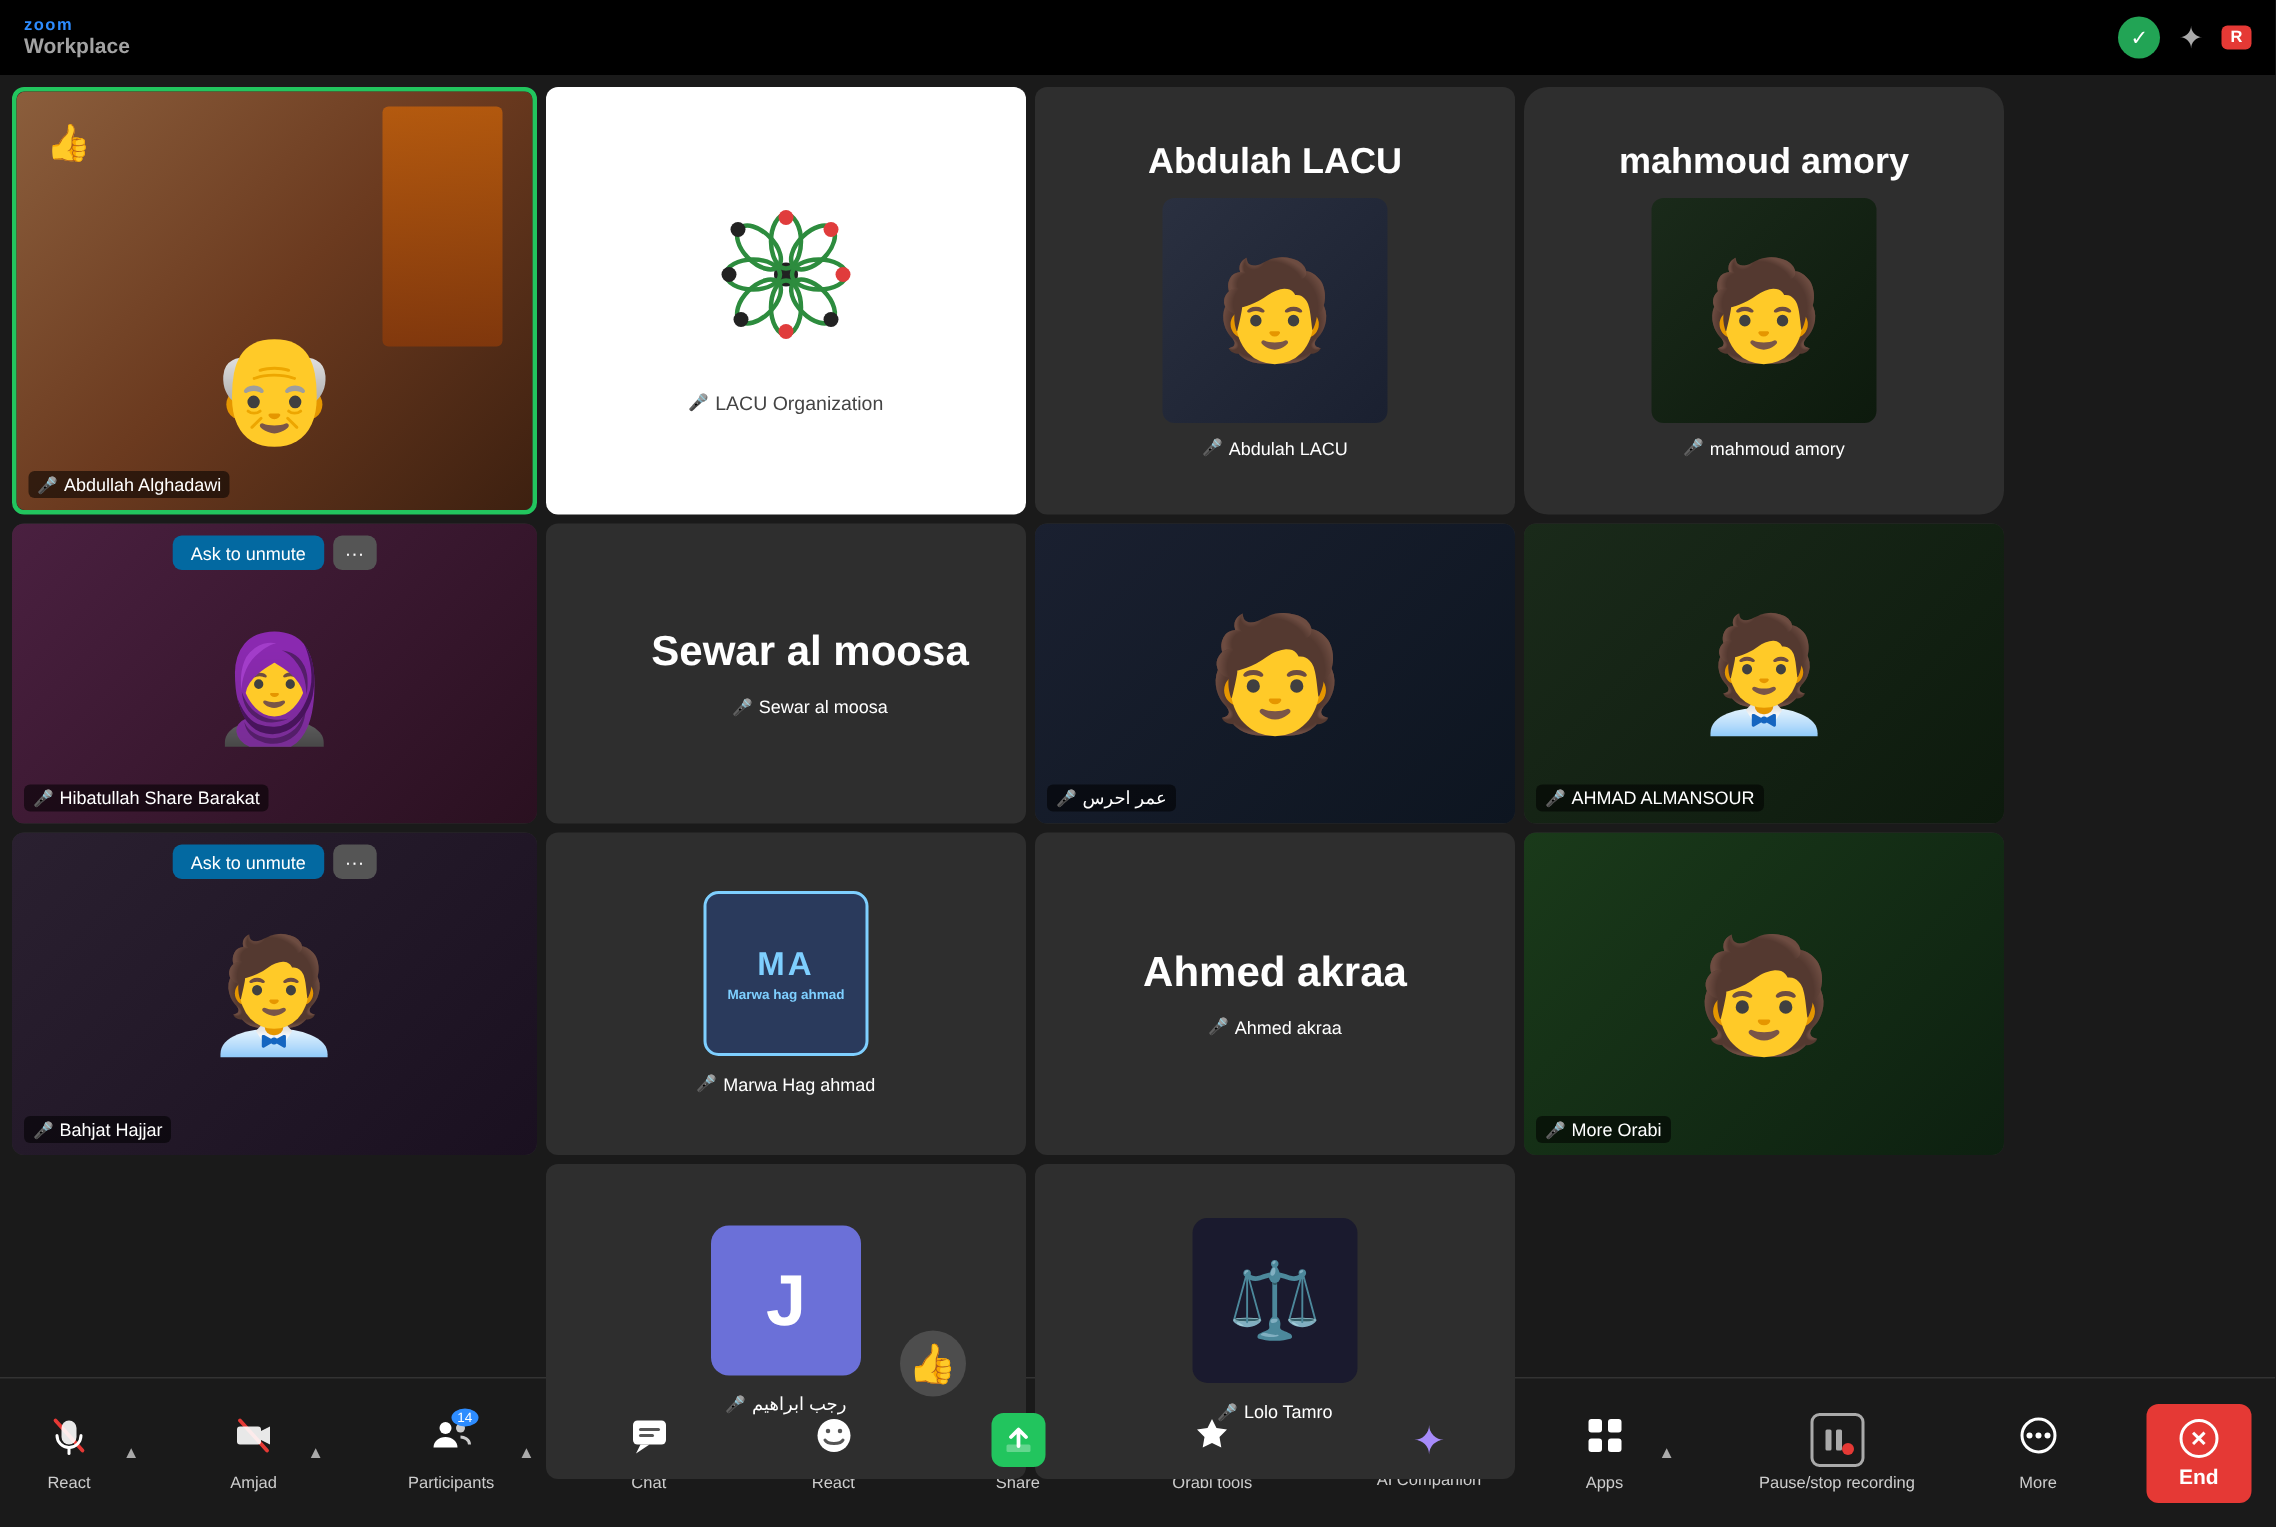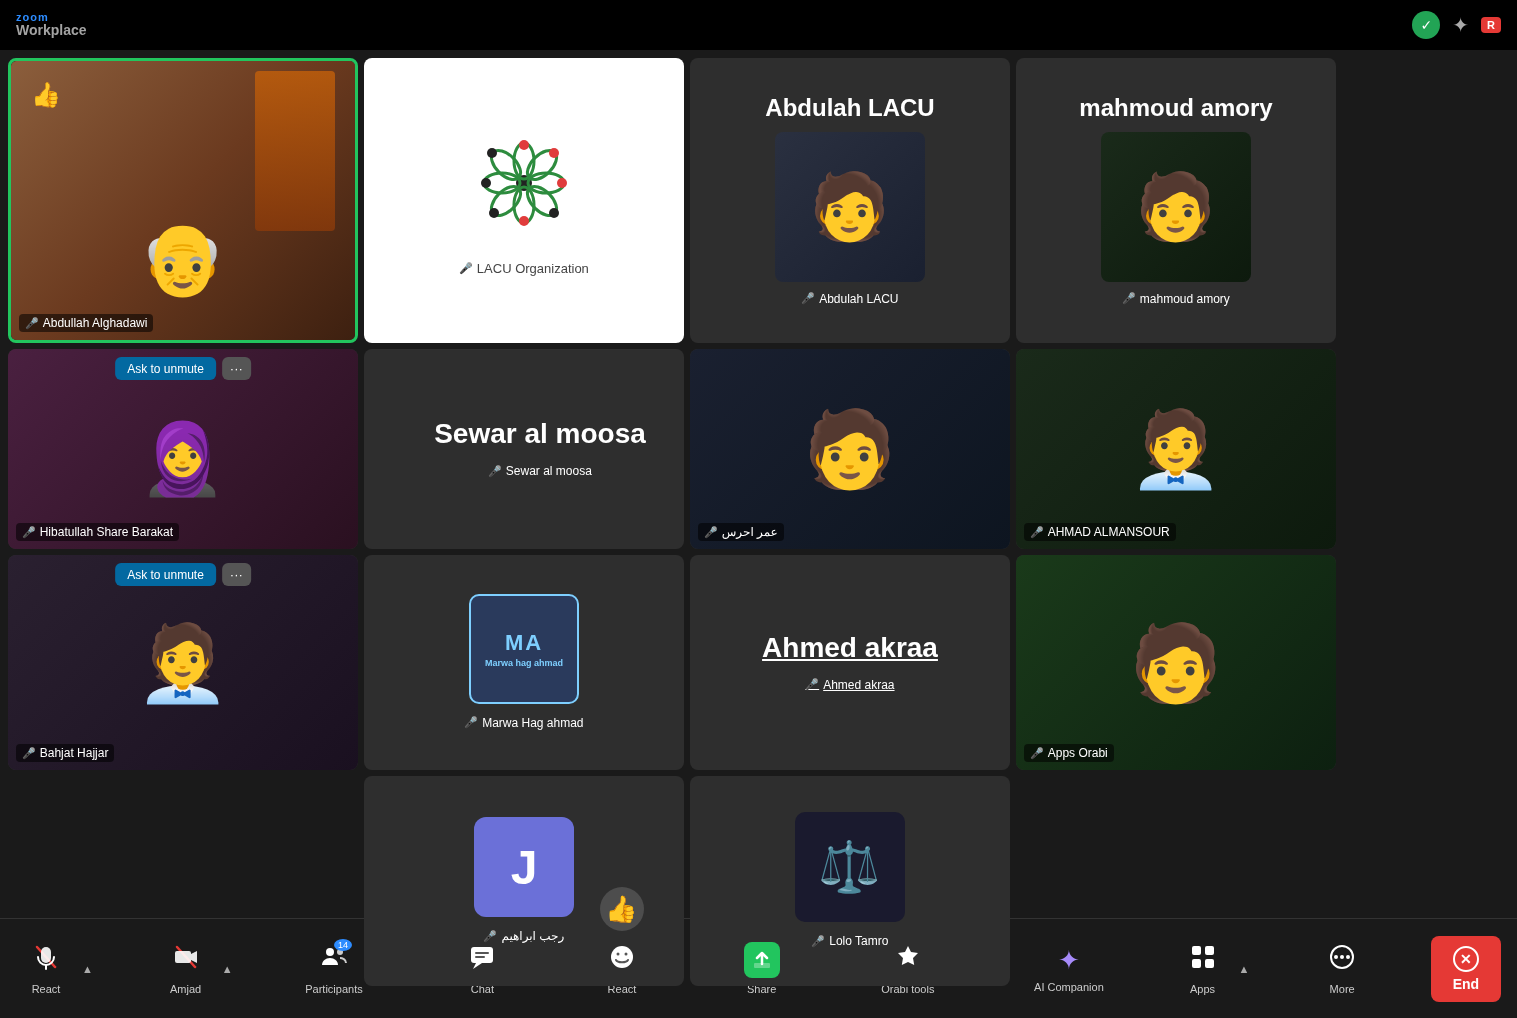--- a/index.html
+++ b/index.html
@@ -320,21 +320,21 @@
     .tile-r1c1 { grid-row: 1; grid-column: 1; }
     .tile-r1c2 { grid-row: 1; grid-column: 2; }
     .tile-r1c3 { grid-row: 1; grid-column: 3; }
     .tile-r1c4 { grid-row: 1; grid-column: 4; }
     .tile-r2c1 { grid-row: 2; grid-column: 1; }
     .tile-r2c2 { grid-row: 2; grid-column: 2; padding-left: 32px; }
     .tile-r2c3 { grid-row: 2; grid-column: 3; }
     .tile-r2c4 { grid-row: 2; grid-column: 4; }
     .tile-r3c1 { grid-row: 3; grid-column: 1; }
     .tile-r3c2 { grid-row: 3; grid-column: 2; }
-    .tile-r3c3 { grid-row: 3; grid-column: 3; text-decoration: underline; }
+    .tile-r3c3 { grid-row: 3; grid-column: 3; }
     .tile-r3c4 { grid-row: 3; grid-column: 4; }
     .tile-r4c2 { grid-row: 4; grid-column: 2; }
     .tile-r4c3 { grid-row: 4; grid-column: 3; }
 
     
     .flower-logo {
       width: 120px;
       height: 120px;
     }
 
@@ -452,21 +452,21 @@
 
     <div style="width:150px;height:150px;background:linear-gradient(135deg,#2a3040,#1a2030);border-radius:8px;overflow:hidden;display:flex;align-items:center;justify-content:center;">
       <span style="font-size:65px;">🧑</span>
     </div>
     <div class="participant-name" style="position:relative;background:transparent;margin-top:8px;bottom:auto;left:auto;">
       <span class="mute-icon" style="color:#e53935;">🎤</span>
       <span>Abdulah LACU</span>
     </div>
   </div>
 
-  <div class="participant-tile tile-r1c4" style="position:relative;flex-direction:column;gap:0;">
+  <div class="participant-tile tile-r1c4" style="position:relative;flex-direction:column;gap:0;border-radius:16px;">
     <div style="font-size:24px;font-weight:700;color:#fff;text-align:center;margin-bottom:10px;">mahmoud amory</div>
     <div style="width:150px;height:150px;background:linear-gradient(135deg,#1a2a1a,#0d1a0d);border-radius:8px;overflow:hidden;display:flex;align-items:center;justify-content:center;">
       <span style="font-size:65px;">🧑</span>
     </div>
     <div class="participant-name" style="position:relative;background:transparent;margin-top:8px;bottom:auto;left:auto;">
       <span class="mute-icon" style="color:#e53935;">🎤</span>
       <span>mahmoud amory</span>
     </div>
   </div>
 
@@ -544,21 +544,21 @@
       <span>Ahmed akraa</span>
     </div>
   </div>
 
   <div class="participant-tile tile-r3c4" style="position:relative;">
     <div style="width:100%;height:100%;background:linear-gradient(135deg,#1a3a1a,#0d2010);display:flex;align-items:center;justify-content:center;border-radius:6px;">
       <span style="font-size:75px;">🧑</span>
     </div>
     <div class="participant-name">
       <span class="mute-icon" style="color:#e53935;">🎤</span>
-      <span>Apps Orabi</span>
+      <span>More Orabi</span>
     </div>
   </div>
 
   <div class="avatar-tile tile-r4c2" style="position:relative;flex-direction:column;gap:10px;">
 
     <div class="reaction-float" style="position:absolute;bottom:55px;right:40px;">👍</div>
     <div class="avatar-letter">J</div>
     <div class="participant-name" style="position:relative;background:transparent;bottom:auto;left:auto;">
       <span class="mute-icon" style="color:#e53935;">🎤</span>
       <span>رجب ابراهيم</span>
@@ -694,20 +694,34 @@
           <rect x="16" y="3" width="9" height="9" rx="2" fill="#fff"></rect>
           <rect x="3" y="16" width="9" height="9" rx="2" fill="#fff"></rect>
           <rect x="16" y="16" width="9" height="9" rx="2" fill="#fff"></rect>
         </svg>
       </span>
       <span class="btn-label">Apps</span>
     </button>
     <button class="toolbar-chevron">▲</button>
   </div>
 
+  <div class="toolbar-group">
+    <button class="toolbar-btn">
+      <span class="btn-icon">
+        <div class="pause-rec-icon">
+          <svg width="22" height="22" viewBox="0 0 22 22" fill="none">
+            <rect x="3" y="4" width="4" height="14" rx="1" fill="#aaa"></rect>
+            <rect x="10" y="4" width="4" height="14" rx="1" fill="#aaa"></rect>
+            <circle cx="18" cy="17" r="4" fill="#e53935"></circle>
+          </svg>
+        </div>
+      </span>
+      <span class="btn-label">Pause/stop recording</span>
+    </button>
+  </div>
 
   <div class="toolbar-group">
     <button class="toolbar-btn">
       <span class="btn-icon">
         <svg width="28" height="28" viewBox="0 0 28 28" fill="none">
           <circle cx="14" cy="14" r="11" stroke="#fff" stroke-width="2" fill="none"></circle>
           <circle cx="8" cy="14" r="2" fill="#fff"></circle>
           <circle cx="14" cy="14" r="2" fill="#fff"></circle>
           <circle cx="20" cy="14" r="2" fill="#fff"></circle>
         </svg>

